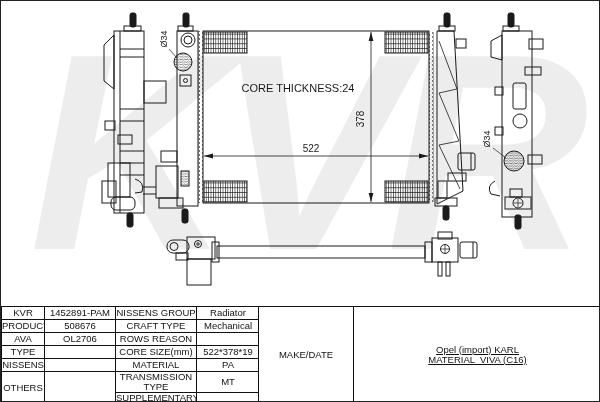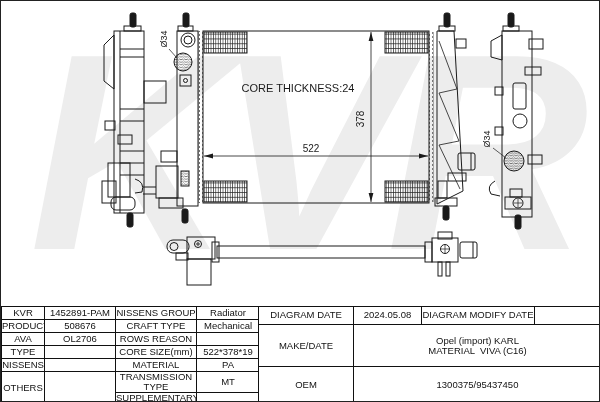--- a/index.html
+++ b/index.html
@@ -6,21 +6,21 @@
   #page{position:relative;width:600px;height:402px;background:#fff;border:1px solid #222;
         box-sizing:border-box;overflow:hidden;font-family:"Liberation Sans",sans-serif;padding-left:44px;}
   #drawing{position:absolute;left:0;top:0;width:598px;height:305px;}
   
   table.spec{position:absolute;border-collapse:collapse;table-layout:fixed;
              font-size:9.5px;line-height:1.05;color:#111;background:#fff;}
   table.spec td{border:1px solid #111;text-align:center;vertical-align:middle;
                 padding:0;overflow:hidden;}
   #tbl-left{left:0;top:305px;width:258px;height:97px;}
   #tbl-right{left:257px;top:305px;width:343px;height:97px;}
-  .mm-line{white-space:pre;}
+  .mm-line{white-space:pre;text-decoration:underline;}
 </style>
 </head>
 <body>
 
 <div id="page">
 
   <svg id="drawing" viewBox="0 0 598 305" xmlns="http://www.w3.org/2000/svg">
     <defs>
       <pattern id="fins" width="2.4" height="4.8" patternUnits="userSpaceOnUse">
         <path d="M1.2,0 V4.8 M0,4.4 H2.4" stroke="#222" stroke-width="0.7" fill="none"></path>
@@ -203,33 +203,23 @@
     </table>
 
   <table id="tbl-right" class="spec">
     <colgroup>
         <col style="width:95px">
         <col style="width:68px">
         <col style="width:113px">
         <col style="width:67px">
       </colgroup>
     <tbody>
-        <tr style="height:13px">
-      <td>DIAGRAM DATE</td>
-      <td>2024.05.08</td>
-      <td>DIAGRAM MODIFY DATE</td>
-      <td></td>
-    </tr>
     <tr style="height:31px">
       <td>MAKE/DATE</td>
       <td colspan="3">
         <div class="mm-line">Opel (import) KARL</div>
         <div class="mm-line">MATERIAL  VIVA (C16)</div>
       </td>
     </tr>
-    <tr style="height:26px">
-      <td>OEM</td>
-      <td colspan="3">1300375/95437450</td>
-    </tr>
   </tbody>
     </table>
 
 </div>
 
 </body></html>

